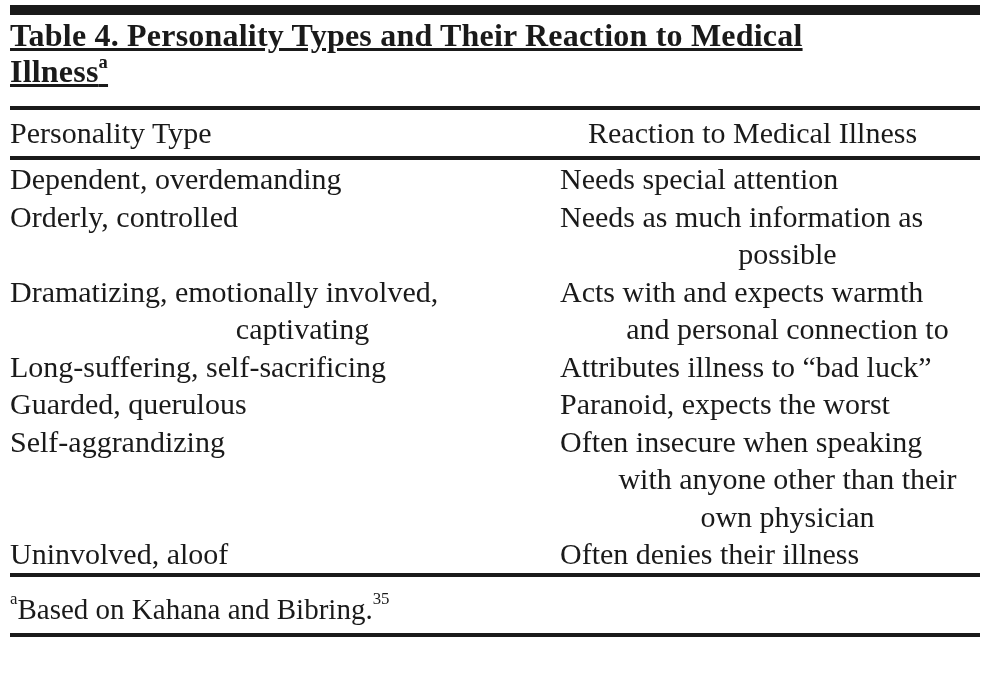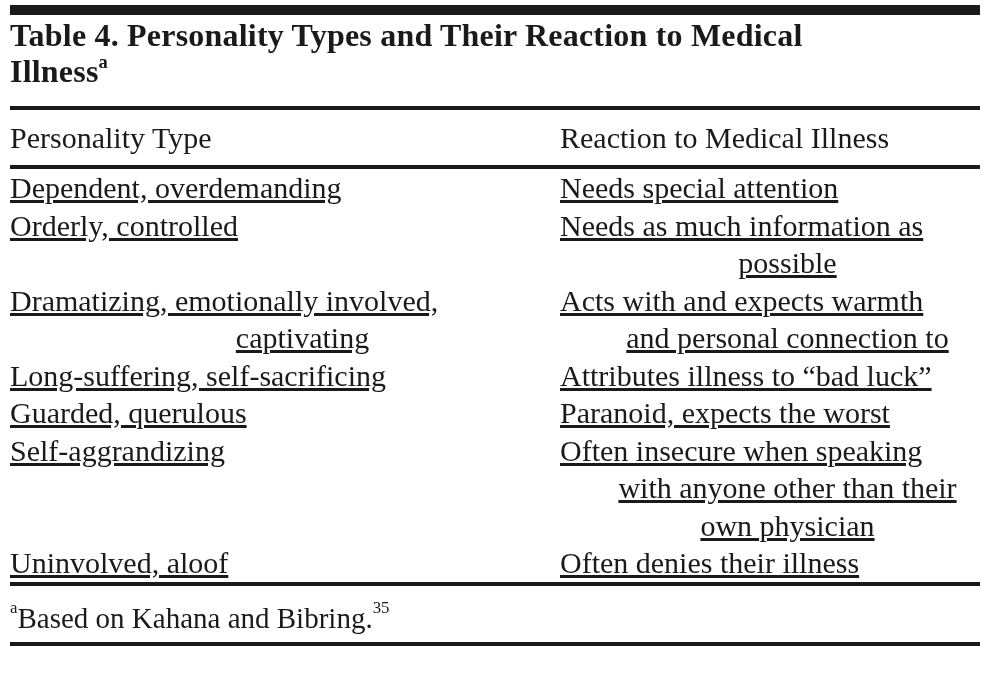--- a/index.html
+++ b/index.html
@@ -23,40 +23,42 @@
   .rule { background: var(--ink); width: 100%; }
   .rule.thick { height: 10px; margin-top: 5px; }
   .rule.thin  { height: 4px; }
 
   .title {
     font-size: 32px;
     line-height: 36px;
     font-weight: bold;
     margin: 2px 0 17px 0;
     letter-spacing: 0.2px;
+    text-decoration: underline;
   }
   .t-line { display: block; white-space: nowrap; }
 
   sup {
     font-size: 0.58em;
     line-height: 0;
     position: relative;
     top: -0.15em;
   }
 
   .thead {
     display: grid;
     grid-template-columns: 550px 1fr;
     align-items: center;
-    height: 55px;
+    height: 46px;
     font-size: 30px;
+    gap: 28px;
   }
   .th.right { text-align: left; }
 
-  .tbody { font-size: 30px; text-decoration: underline; }
+  .tbody { font-size: 30px; }
   .row {
     display: grid;
     grid-template-columns: 550px 1fr;
   }
   .cell .ln {
     line-height: 37.5px;
     white-space: nowrap;
   }
   .cell .ln.cont { padding-left: 35px; text-align: center; }
 

